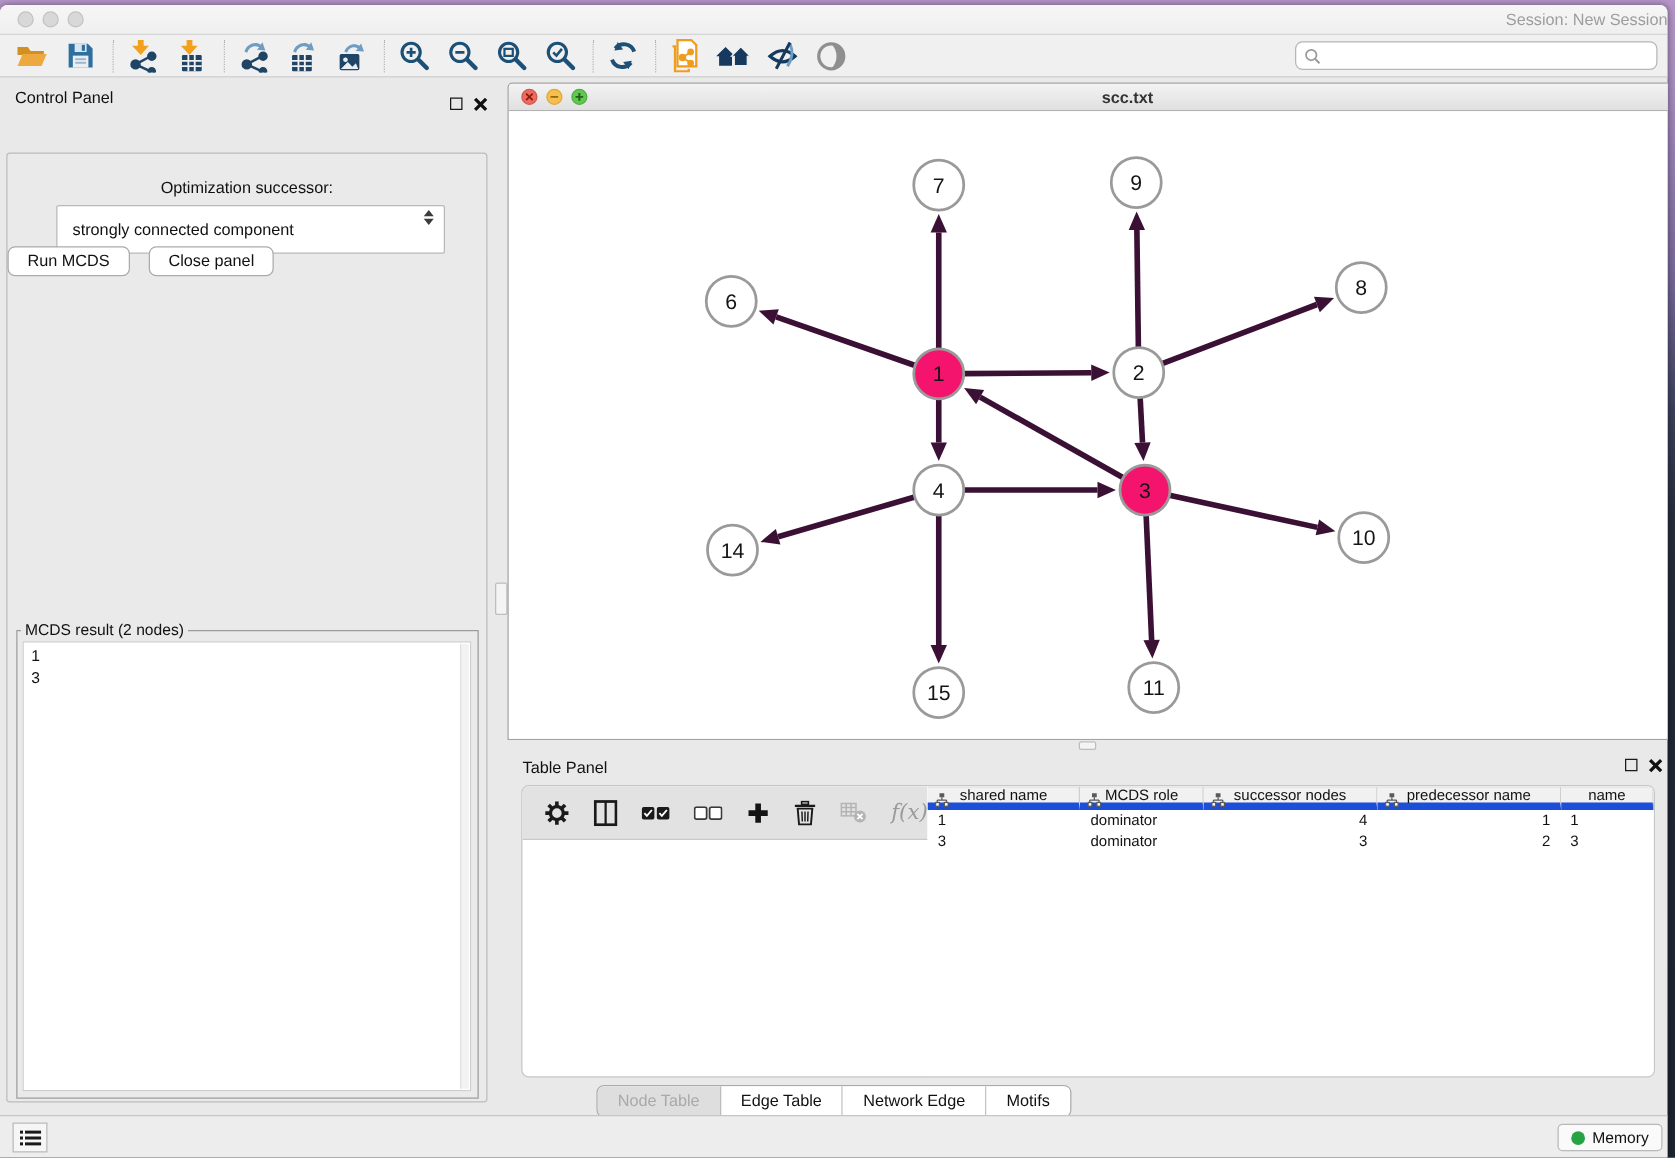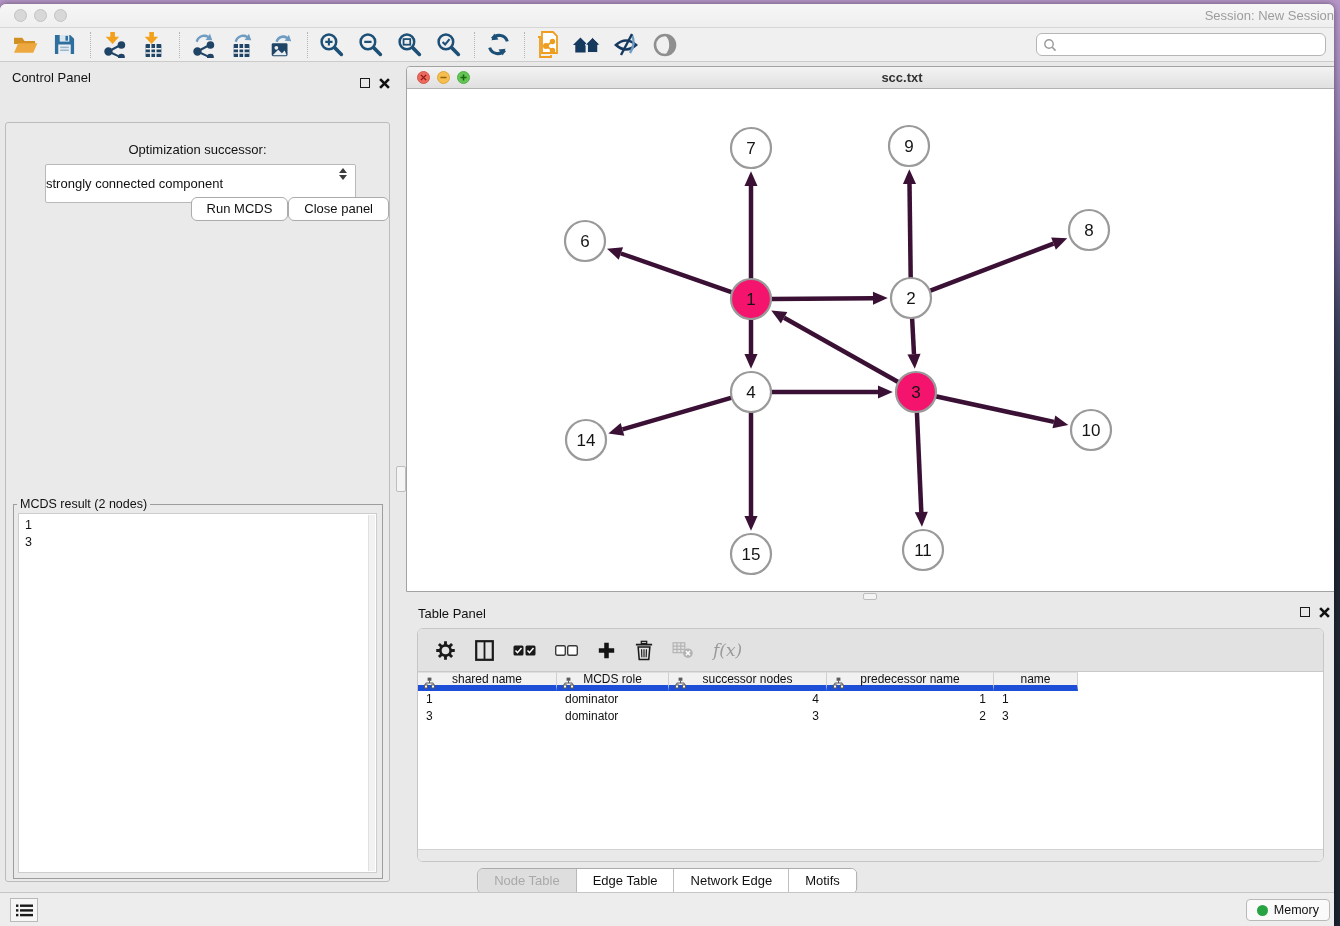--- a/index.html
+++ b/index.html
@@ -41,29 +41,29 @@
   .cp-tab, .tp-tab { font-size:13px; padding:3px 13px 4px; background:#fff; color:#111;
     border-right:1px solid #b5b5b5; cursor:default; white-space:nowrap; }
   .cp-tab:last-child, .tp-tab:last-child { border-right:none; }
   .cp-tab.selected, .tp-tab.selected { background:#dedede; color:#a9a9a9; }
   .cp-body { position:absolute; left:5px; top:118px; width:385px; height:760px;
     background:#eaeaea; border:1px solid #bcbcbc; border-radius:3px; }
   .opt-label { position:absolute; left:0; width:100%; top:19px; text-align:center;
     font-size:13px; color:#111; }
   .criterion { position:absolute; left:39px; top:41px; width:311px; height:39px;
     background:#fff; border:1px solid #b9b9b9; border-radius:2px;
-    display:flex; align-items:center; font-size:13px; color:#111; }
+    display:flex; align-items:center; font-size:13px; color:#111; padding-left:12px; }
   .stepper { position:absolute; right:8px; top:3px; display:flex; flex-direction:column;
     align-items:center; gap:2px; }
   .tri-up { width:0; height:0; border-left:4px solid transparent; border-right:4px solid transparent;
     border-bottom:5px solid #3c3c3c; }
   .tri-dn { width:0; height:0; border-left:4px solid transparent; border-right:4px solid transparent;
     border-top:5px solid #3c3c3c; }
   .cp-buttons { position:absolute; left:0; width:100%; top:74px; display:flex;
-    justify-content:flex-end; }
+    justify-content:flex-start; gap:15px; }
   .btn { font-size:13px; color:#111; background:#fff; border:1px solid #ababab;
     border-radius:6px; padding:3px 15px 4px; font-family:"Liberation Sans",sans-serif; }
   .mcds-fieldset { position:absolute; left:7px; top:374px; width:370px; height:382px;
     border:1px solid #9d9d9d; background:#eaeaea; }
   .mcds-fieldset legend { font-size:12.5px; color:#111; margin-left:3px; padding:0 3px; }
   .result-box { position:absolute; left:4px; right:5px; top:2px; bottom:5px;
     background:#fff; border:1px solid #cdcdcd; font-size:12.5px; color:#111;
     padding:3px 0 0 6px; line-height:17px; }
   .result-scroll { position:absolute; right:1px; top:1px; bottom:1px; width:7px;
     background:#f2f2f2; border-left:1px solid #e0e0e0; }
@@ -85,21 +85,21 @@
     background:#f4f4f4; border:1px solid #bdbdbd; border-radius:2px; }
   .h-grip { position:absolute; left:50%; top:1px; margin-left:-7px; width:14px; height:7px;
     background:#f4f4f4; border:1px solid #bdbdbd; border-radius:2px; }
 
   
   .tp-header-title { position:absolute; left:418px; top:602px; font-size:13px; color:#111; }
   .tp-float { position:absolute; left:1299px; top:602px; }
   .tp-close { position:absolute; left:1318px; top:602px; }
   .tp-body { position:absolute; left:417px; top:624px; width:907px; height:234px;
     border:1px solid #c6c6c6; border-radius:6px; background:#fff; overflow:hidden;
-    display:flex; flex-direction:column; }
+    display:flex; flex-direction:row; }
   .tp-toolbar { height:43px; background:#e2e2e2; border-bottom:1px solid #c9c9c9;
     display:flex; align-items:center; gap:19px; padding-left:17px; flex:0 0 auto; }
   .fx { font-family:"DejaVu Serif", serif; font-style:italic; font-size:17px; color:#9a9a9a; }
   .tp-table { flex:1; background:#fff; overflow:hidden; }
   .thead { display:flex; height:19px; }
   .th { background:#f1f1f1; border-right:1px solid #cfcfcf; border-bottom:6px solid #1d4ed8;
     border-top:1px solid #dedede; font-size:12px; color:#111; position:relative;
     display:flex; align-items:center; justify-content:center; gap:4px; }
   .th .tree { position:absolute; left:6px; top:4px; }
   .trow { display:flex; height:17px; font-size:12px; color:#111; }

